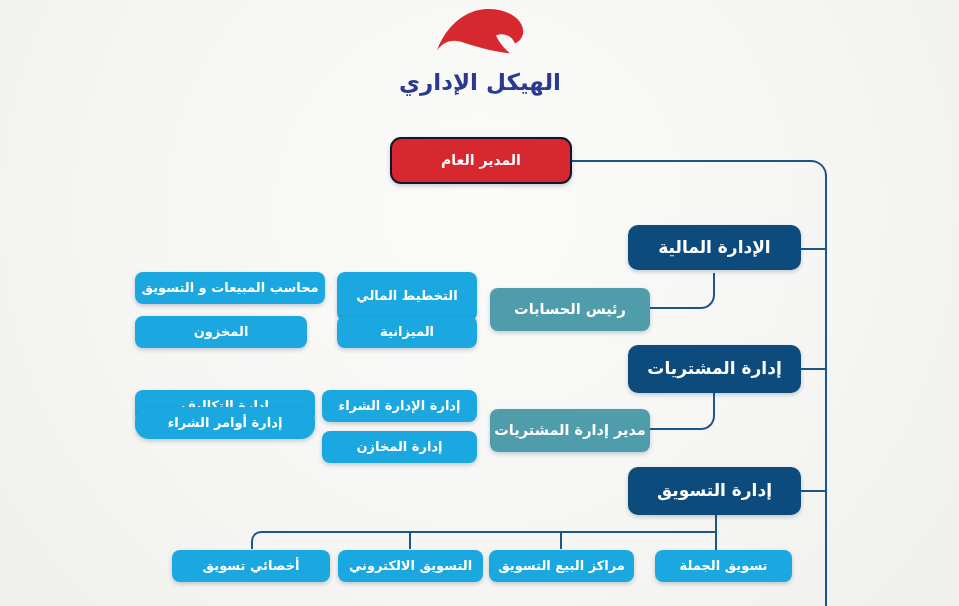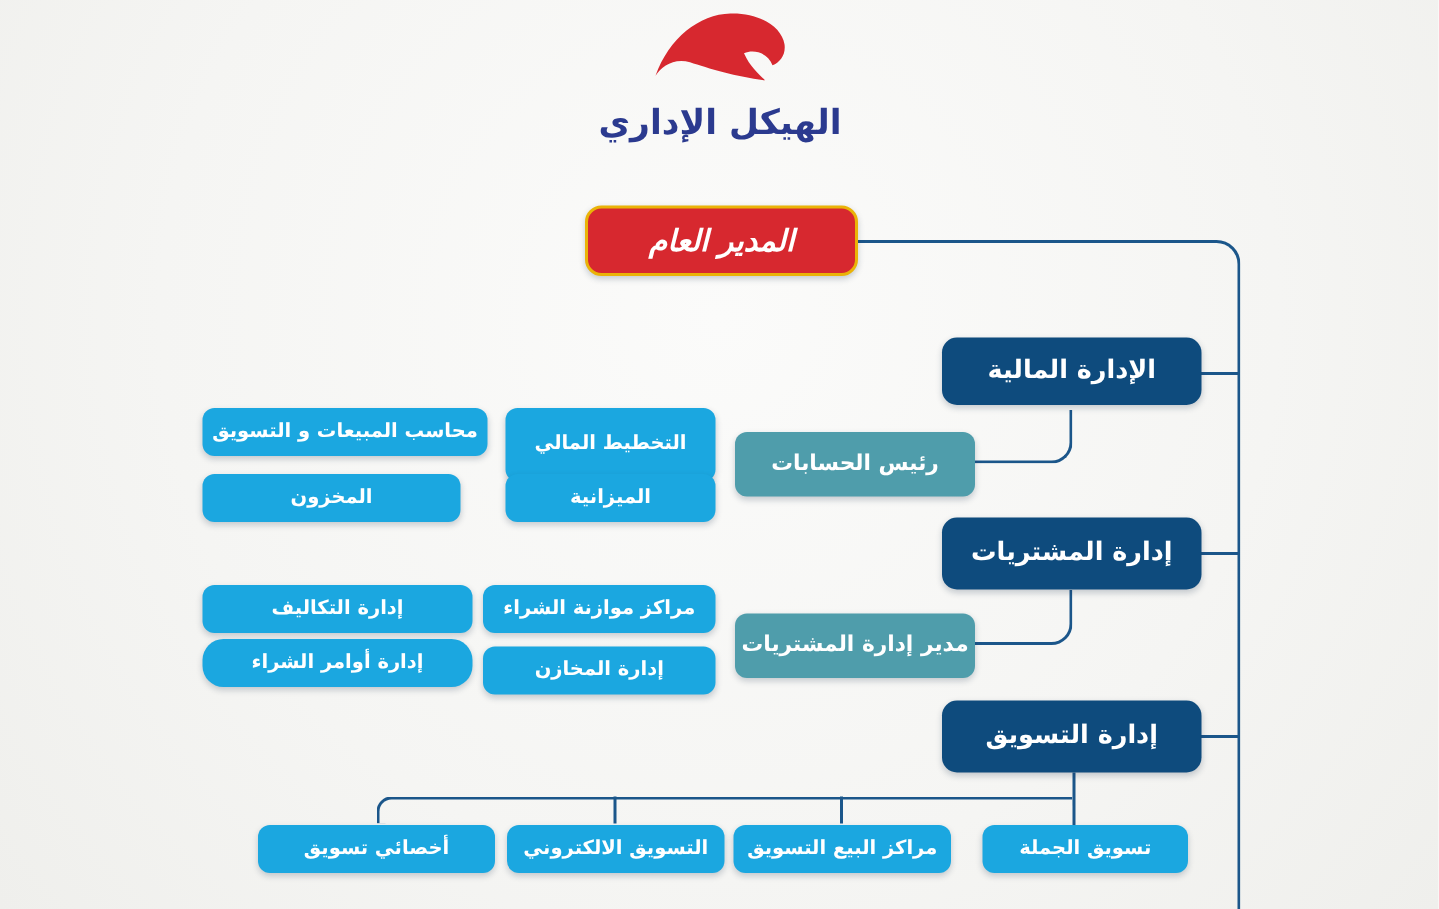--- a/index.html
+++ b/index.html
@@ -15,22 +15,22 @@
     text-align:center;font-weight:bold;font-size:23px;letter-spacing:0;
     color:var(--title-navy,#2b3a8f);direction:rtl;
   }
   .node{
     display:flex;align-items:center;justify-content:center;
     color:#fff;font-weight:bold;direction:rtl;text-align:center;
     border-radius:10px;z-index:2;line-height:1.15;
     box-shadow:0 2px 4px rgba(20,40,70,.22);
   }
   .node.root{
-    background:var(--red,#d7282f);border:2px solid #eab308;
-    font-size:20px;border-radius:11px;font-style:italic;
+    background:var(--red,#d7282f);border:2px solid #0f172a;
+    font-size:14px;border-radius:11px;
   }
   .node.dept{background:var(--navy,#0e4b7d);font-size:17px;}
   .node.mgr{background:var(--teal,#4f9dab);font-size:14.5px;border-radius:8px;}
   .node.unit{background:var(--lblue,#1ba7e0);font-size:13px;border-radius:8px;padding:2px 6px;}
   .line{z-index:1;}
   .rail{
     border-top:2px solid var(--line,#1b568a);
     border-right:2px solid var(--line,#1b568a);
     border-top-right-radius:16px;
   }
@@ -81,23 +81,23 @@
   <div class="abs node dept" style="left:628px;top:467px;width:173px;height:48px;">إدارة التسويق</div>
 
   <div class="abs node mgr" style="left:490px;top:409px;width:160px;height:43px;">مدير إدارة المشتريات</div>
   <div class="abs node mgr" style="left:490px;top:288px;width:160px;height:43px;">رئيس الحسابات</div>
 
   <div class="abs node unit" style="left:337px;top:272px;width:140px;height:49px;">التخطيط المالي</div>
   <div class="abs node unit" style="left:135px;top:272px;width:190px;height:32px;">محاسب المبيعات و التسويق</div>
   <div class="abs node unit" style="left:337px;top:316px;width:140px;height:32px;">الميزانية</div>
   <div class="abs node unit" style="left:135px;top:316px;width:172px;height:32px;">المخزون</div>
 
-  <div class="abs node unit" style="left:322px;top:390px;width:155px;height:32px;">مراكز موازنة الشراء</div>
+  <div class="abs node unit" style="left:322px;top:390px;width:155px;height:32px;">إدارة الإدارة الشراء</div>
   <div class="abs node unit" style="left:135px;top:390px;width:180px;height:32px;">إدارة التكاليف</div>
   <div class="abs node unit" style="left:322px;top:431px;width:155px;height:32px;">إدارة المخازن</div>
-  <div class="abs node unit" style="left:135px;top:426px;width:180px;height:32px;border-radius:14px;">إدارة أوامر الشراء</div>
+  <div class="abs node unit" style="left:135px;top:407px;width:180px;height:32px;border-radius:14px;">إدارة أوامر الشراء</div>
 
   <div class="abs node unit" style="left:655px;top:550px;width:137px;height:32px;">تسويق الجملة</div>
   <div class="abs node unit" style="left:489px;top:550px;width:145px;height:32px;">مراكز البيع التسويق</div>
   <div class="abs node unit" style="left:338px;top:550px;width:145px;height:32px;">التسويق الالكتروني</div>
   <div class="abs node unit" style="left:172px;top:550px;width:158px;height:32px;">أخصائي تسويق</div>
 
 </div>
 
 </body></html>

